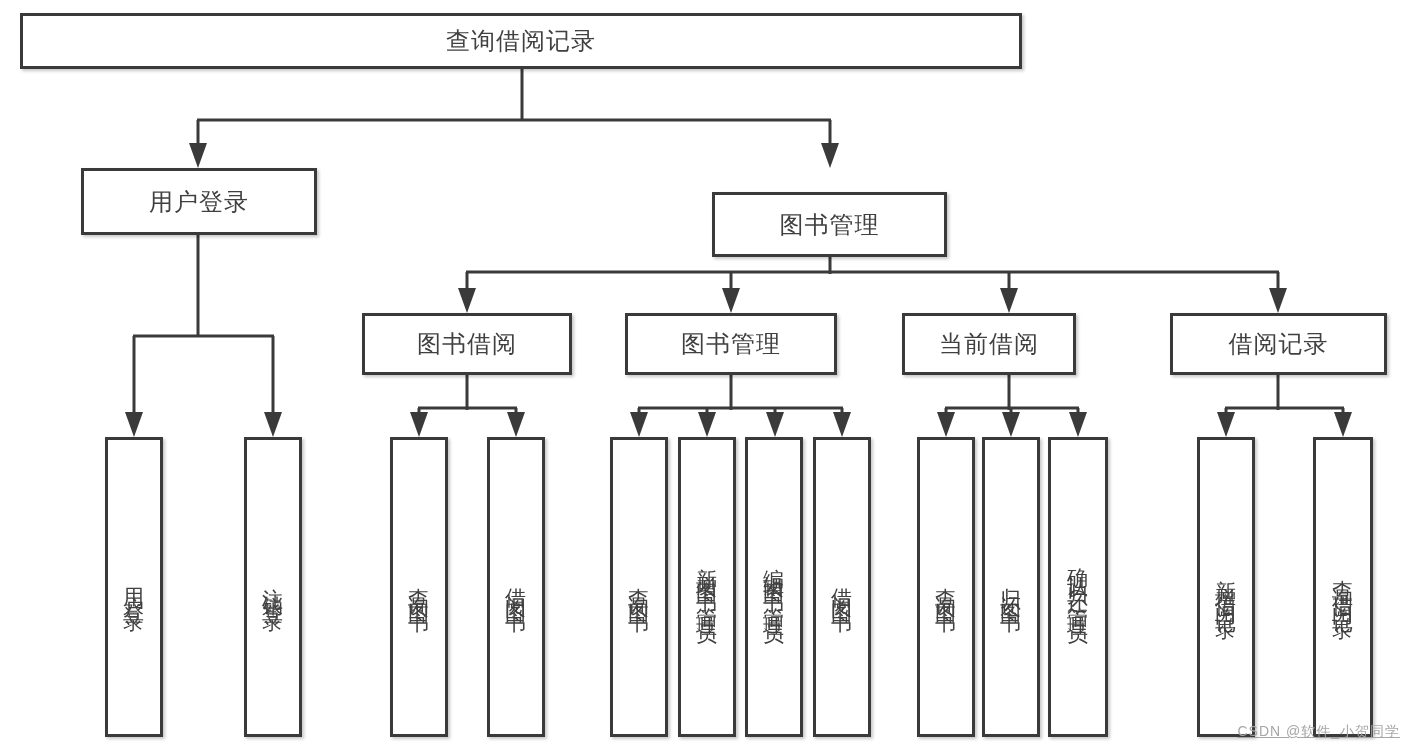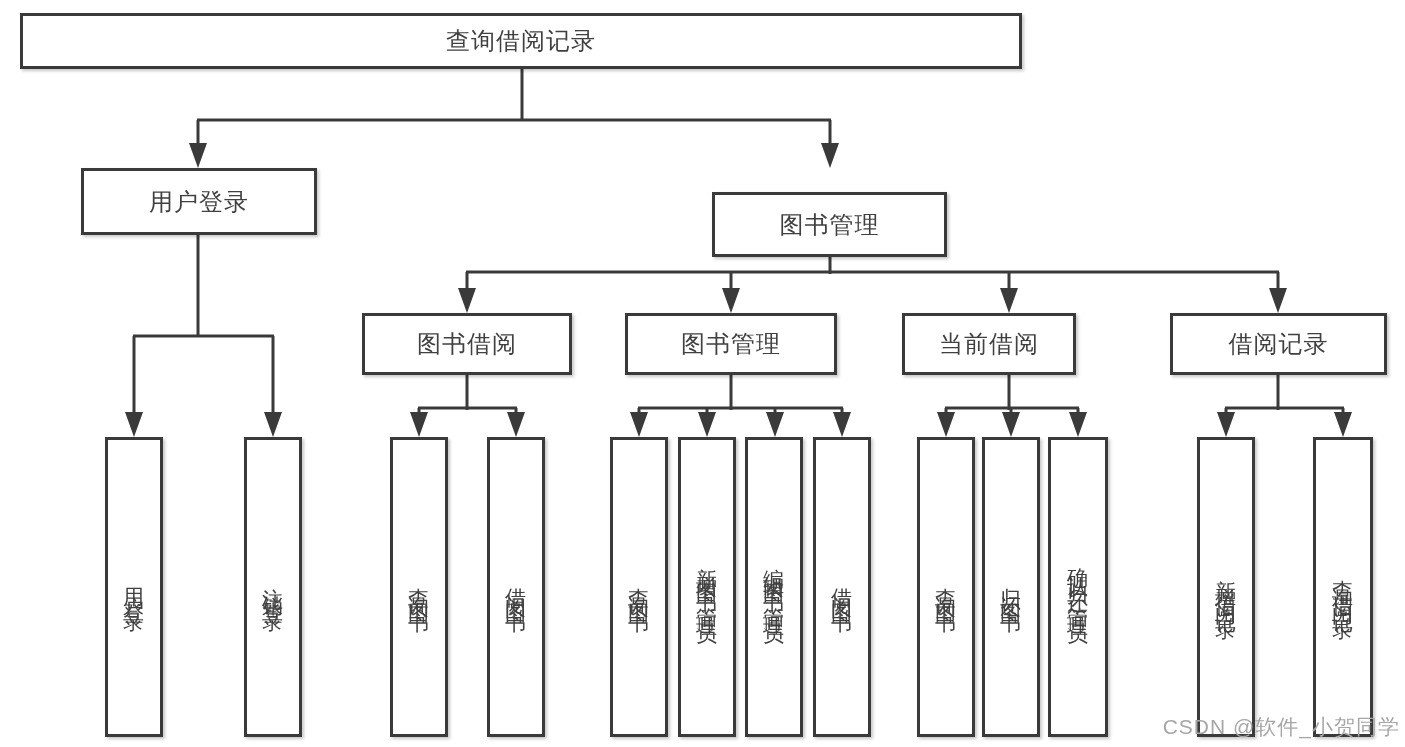--- a/index.html
+++ b/index.html
@@ -48,24 +48,25 @@
     letter-spacing: 8px;
     line-height: 1;
     color: #404040;
     white-space: nowrap;
   }
   .leaf.wide { width: 60px; }
   #watermark {
     position: absolute;
     right: 5px;
     bottom: 6px;
-    font-size: 21px;
+    font-size: 14px;
     color: #a6a6a6;
     letter-spacing: 1px;
     z-index: 3;
+    text-decoration: underline;
   }
 </style>
 </head>
 <body>
 
 <div id="canvas">
 
   <svg id="wires" width="1405" height="747" viewBox="0 0 1405 747">
     <g stroke="#3a3a3a" stroke-width="3" fill="none">
       <path d="

